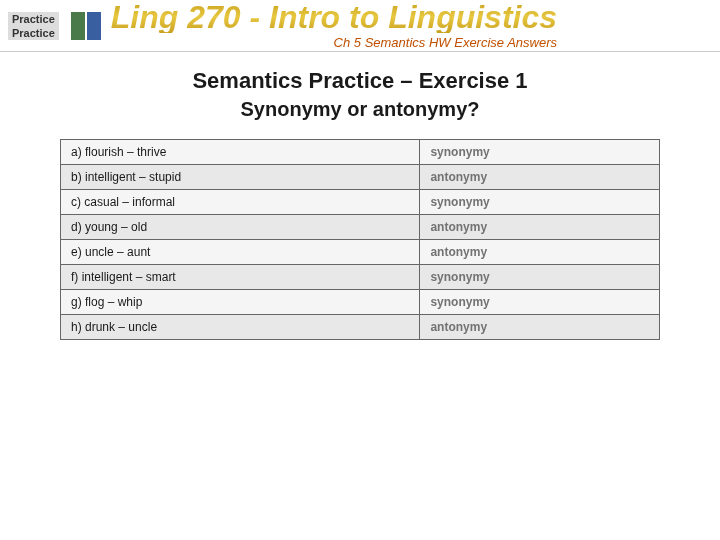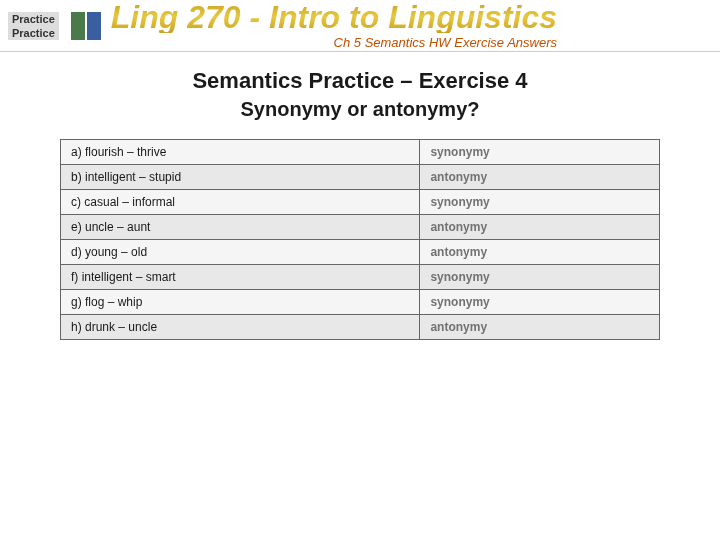--- a/index.html
+++ b/index.html
@@ -152,43 +152,43 @@
     <div class="block-green"></div>
     <div class="block-blue"></div>
   </div>
   <div class="title-block">
     <span class="header-title">Ling 270 - Intro to Linguistics</span>
     <span class="header-subtitle">Ch 5 Semantics HW Exercise Answers</span>
   </div>
 </div>
 
 <div class="main">
-  <div class="exercise-title">Semantics Practice – Exercise 4</div>
+  <div class="exercise-title">Semantics Practice – Exercise 1</div>
   <div class="exercise-subtitle">Synonymy or antonymy?</div>
 
   <table>
     <tbody id="table-body">
     <tr>
           <td>a) flourish – thrive</td>
           <td>synonymy</td>
         </tr>
         <tr>
           <td>b) intelligent – stupid</td>
           <td>antonymy</td>
         </tr>
         <tr>
           <td>c) casual – informal</td>
           <td>synonymy</td>
         </tr>
         <tr>
+          <td>d) young – old</td>
+          <td>antonymy</td>
+        </tr>
+        <tr>
           <td>e) uncle – aunt</td>
-          <td>antonymy</td>
-        </tr>
-        <tr>
-          <td>d) young – old</td>
           <td>antonymy</td>
         </tr>
         <tr>
           <td>f) intelligent – smart</td>
           <td>synonymy</td>
         </tr>
         <tr>
           <td>g) flog – whip</td>
           <td>synonymy</td>
         </tr>

